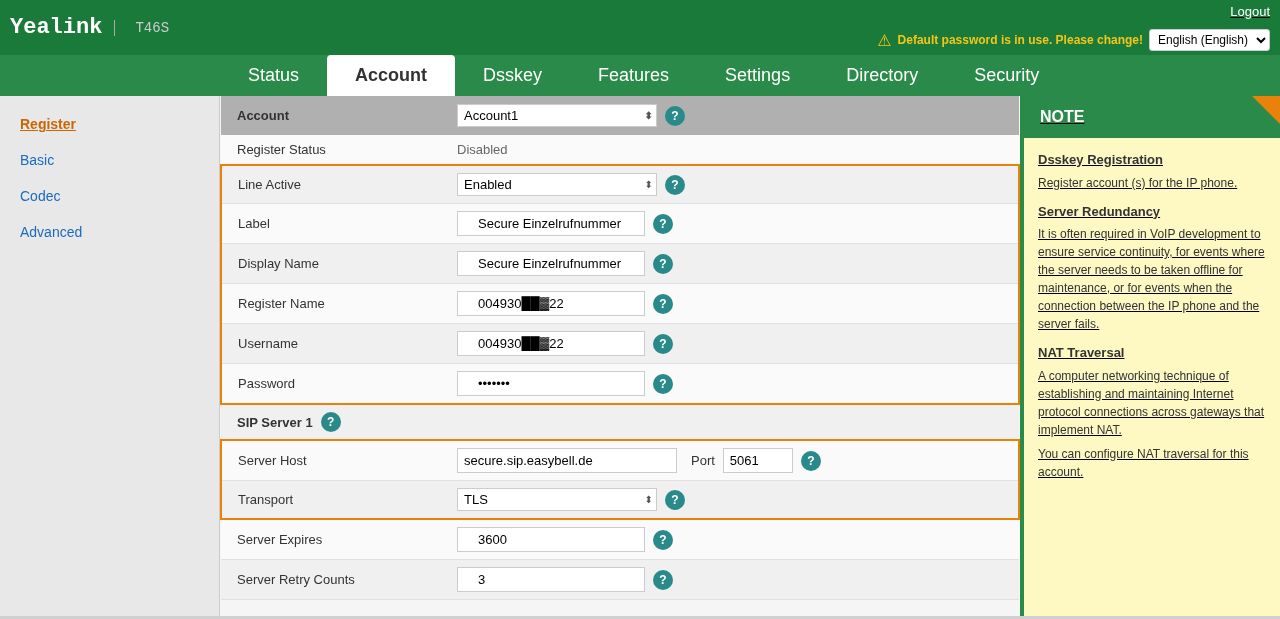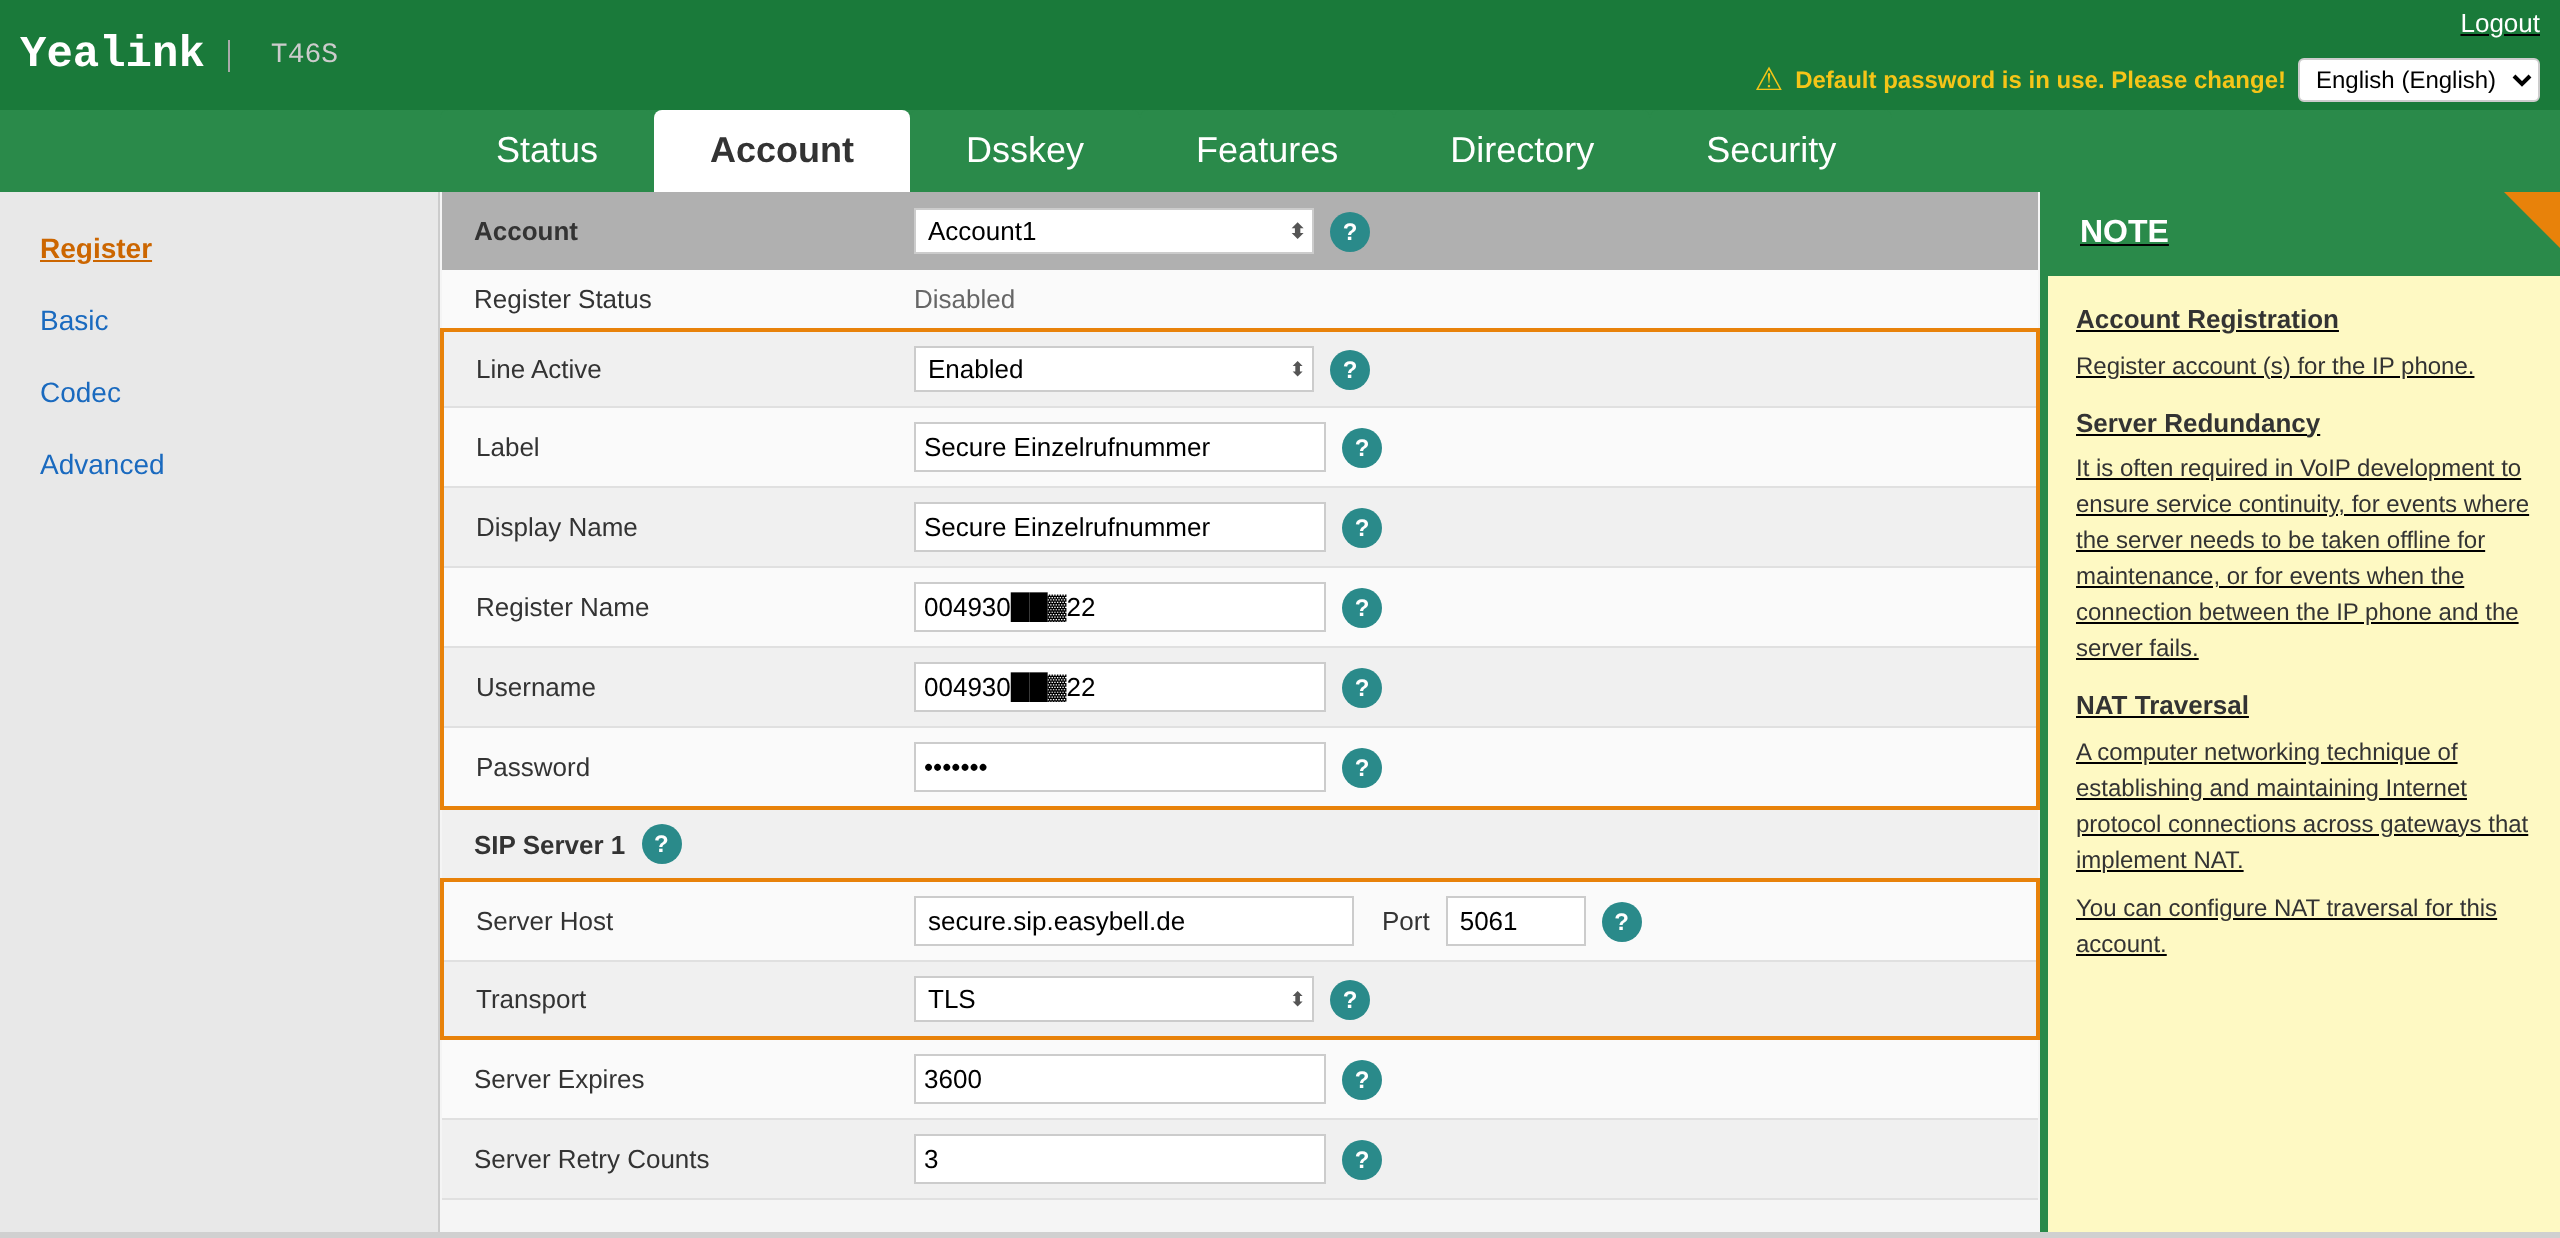--- a/index.html
+++ b/index.html
@@ -36,21 +36,21 @@
     
     .form-table { width: 100%; border-collapse: collapse; }
     .form-table th { background: #b0b0b0; padding: 8px 16px; text-align: left; font-weight: bold; font-size: 13px; color: #333; }
     .form-table td { padding: 7px 16px; vertical-align: middle; font-size: 13px; color: #333; border-bottom: 1px solid #e0e0e0; }
     .form-table tr:nth-child(even) { background: #f0f0f0; }
     .form-table tr:nth-child(odd) { background: #fafafa; }
 
     .field-label { width: 200px; color: #333; }
     .field-value { display: flex; align-items: center; gap: 8px; }
 
-    .input-field { border: 1px solid #ccc; padding: 4px 4px; font-size: 13px; width: 206px; background: white; }
+    .input-field { border: 1px solid #ccc; padding: 4px 20px; font-size: 13px; width: 188px; background: white; }
     .input-field-wide { border: 1px solid #ccc; padding: 4px 6px; font-size: 13px; width: 220px; background: white; }
     .select-field { border: 1px solid #ccc; padding: 3px 6px; font-size: 13px; width: 200px; background: white; appearance: none; -webkit-appearance: none; position: relative; }
     .select-wrapper { position: relative; display: inline-flex; align-items: center; }
     .select-wrapper select { padding-right: 20px; }
     .select-arrow { position: absolute; right: 4px; pointer-events: none; color: #555; font-size: 10px; }
 
     .help-icon { width: 20px; height: 20px; border-radius: 50%; background: #2a8a8a; color: white; display: flex; align-items: center; justify-content: center; font-size: 12px; font-weight: bold; cursor: pointer; flex-shrink: 0; }
 
     
     .disabled-text { color: #666; }
@@ -89,20 +89,21 @@
       </select>
     </div>
   </div>
 </div>
 
 <div class="nav-tabs">
   <div class="nav-tab">Status</div>
   <div class="nav-tab active">Account</div>
   <div class="nav-tab">Dsskey</div>
   <div class="nav-tab">Features</div>
+  <div class="nav-tab">Settings</div>
   <div class="nav-tab">Directory</div>
   <div class="nav-tab">Security</div>
 </div>
 
 <div class="main">
 
   <div class="sidebar">
     <div class="sidebar-item active">Register</div>
     <div class="sidebar-item">Basic</div>
     <div class="sidebar-item">Codec</div>
@@ -264,21 +265,21 @@
       </tbody>
     </table>
   </div>
 
   <div class="note-panel">
     <div class="note-header">
       <span>NOTE</span>
       <div class="note-corner"></div>
     </div>
     <div class="note-body">
-      <h4>Account Registration</h4>
+      <h4>Dsskey Registration</h4>
       <p>Register account (s) for the IP phone.</p>
       <h4>Server Redundancy</h4>
       <p>It is often required in VoIP development to ensure service continuity, for events where the server needs to be taken offline for maintenance, or for events when the connection between the IP phone and the server fails.</p>
       <h4>NAT Traversal</h4>
       <p>A computer networking technique of establishing and maintaining Internet protocol connections across gateways that implement NAT.</p>
       <p>You can configure NAT traversal for this account.</p>
     </div>
   </div>
 
 </div>

